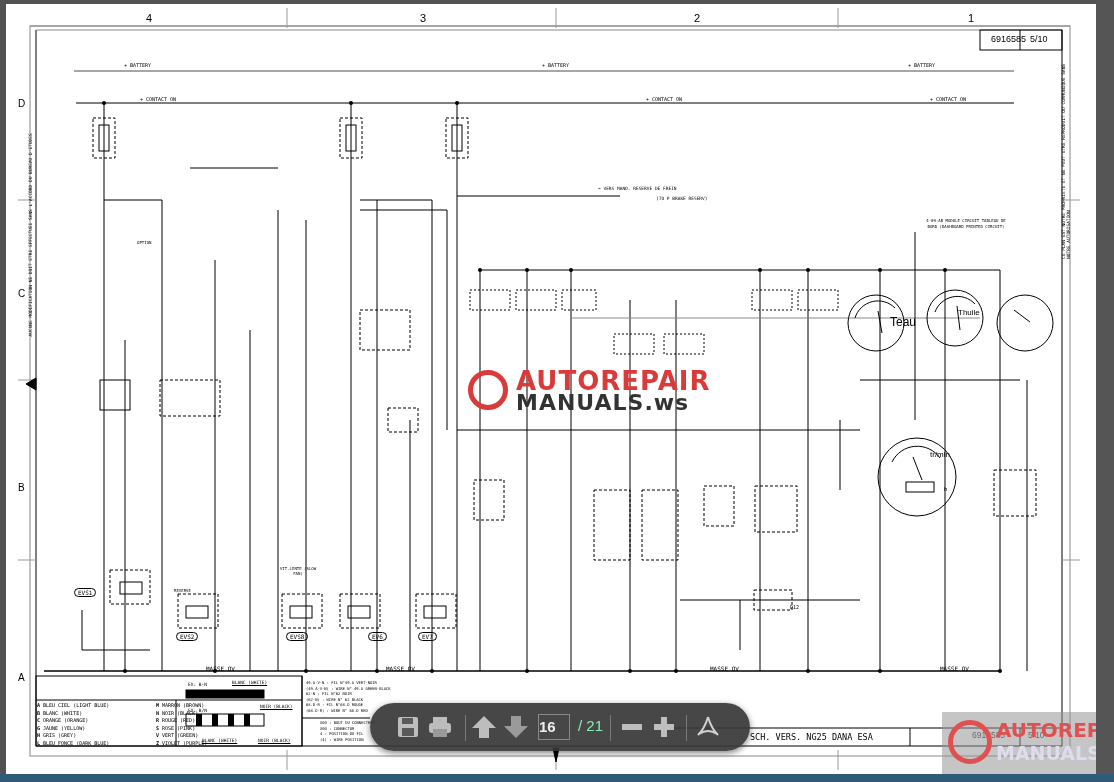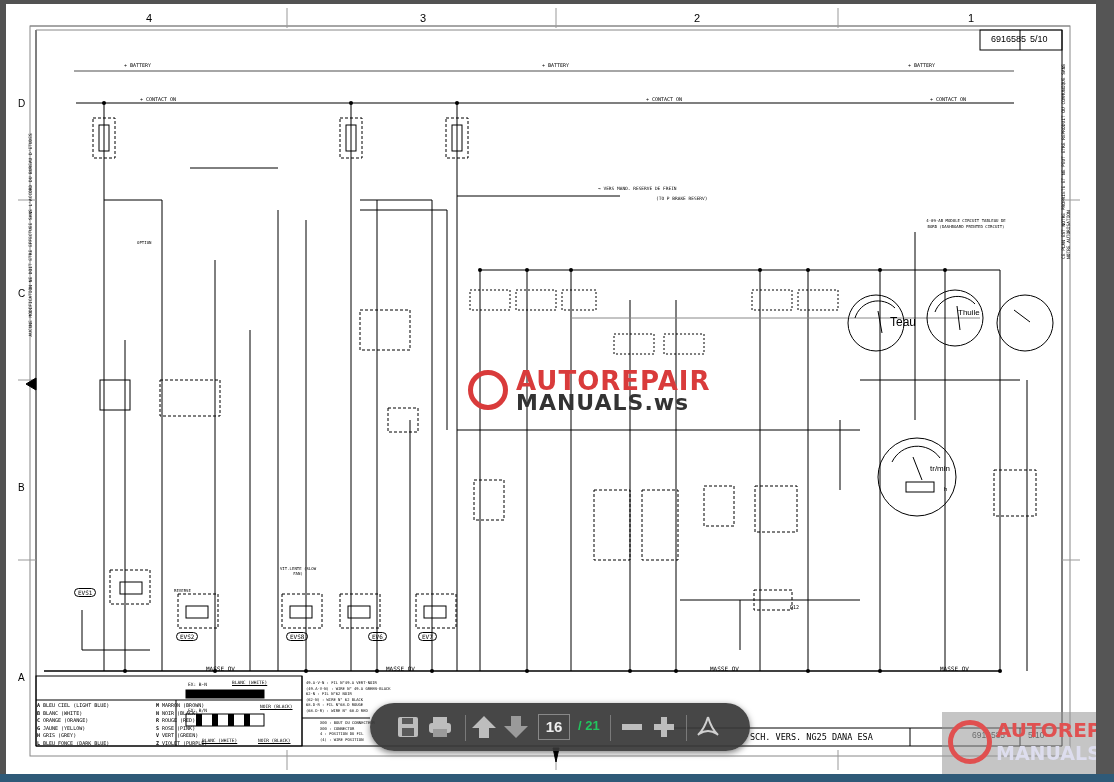--- a/index.html
+++ b/index.html
@@ -10,22 +10,22 @@
   .rightbar{position:absolute;right:0;top:0;width:18px;height:782px;background:#555;}
   svg{position:absolute;left:0;top:0;}
   .wm{position:absolute;left:300px;top:372px;font-family:"Liberation Sans",sans-serif;font-weight:bold;font-size:34px;color:rgba(220,70,70,0.35);letter-spacing:1px;}
   .wm-logo{position:absolute;left:460px;top:366px;width:300px;height:50px;}
   .wm-logo .brand1{position:absolute;left:56px;top:0;font-family:"DejaVu Sans",sans-serif;font-weight:bold;font-size:26px;color:#d93b3b;letter-spacing:1px;}
   .wm-logo .brand2{position:absolute;left:56px;top:24px;font-family:"DejaVu Sans",sans-serif;font-weight:bold;font-size:22px;color:#333;letter-spacing:1px;}
   .wm-logo .circ{position:absolute;left:8px;top:4px;width:40px;height:40px;border-radius:50%;border:5px solid #d93b3b;box-sizing:border-box;}
   .toolbar{position:absolute;left:370px;top:703px;width:380px;height:48px;border-radius:24px;background:rgba(55,55,55,0.92);box-shadow:0 2px 6px rgba(0,0,0,0.5);}
   .tb-btn{position:absolute;top:8px;width:32px;height:32px;display:flex;align-items:center;justify-content:center;color:#cfcfcf;}
   .tb-sep{position:absolute;top:12px;width:1px;height:26px;background:#7a7a7a;}
-  .page-input{position:absolute;left:168px;top:11px;width:30px;height:24px;border:1px solid #888;color:#eee;font-size:15px;font-weight:bold;text-align:center;line-height:24px;background:transparent;}
-  .page-total{position:absolute;left:208px;top:11px;color:#22c55e;font-size:13px;font-weight:bold;line-height:24px;}
+  .page-input{position:absolute;left:168px;top:11px;width:30px;height:24px;border:1px solid #888;color:#eee;font-size:15px;font-weight:bold;line-height:24px;background:transparent;}
+  .page-total{position:absolute;left:208px;top:11px;color:#86efac;font-size:15px;font-weight:normal;line-height:24px;}
   .corner-logo{position:absolute;right:0;bottom:8px;width:172px;height:62px;background:rgba(150,150,150,0.55);}
   .corner-logo .c1{position:absolute;left:54px;top:6px;font-family:"DejaVu Sans",sans-serif;font-weight:bold;font-size:20px;color:#e05050;}
   .corner-logo .c2{position:absolute;left:54px;top:30px;font-family:"DejaVu Sans",sans-serif;font-weight:bold;font-size:19px;color:#dde;}
   .corner-logo .ring{position:absolute;left:6px;top:8px;width:44px;height:44px;border-radius:50%;border:5px solid #e05050;box-sizing:border-box;}
 </style>
 </head>
 <body>
 
 <div class="viewer">
   <div class="page">
@@ -230,21 +230,21 @@
     <div style="position:absolute;left:200px;top:661px;font-family:'DejaVu Sans Mono',monospace;font-size:6px;">MASSE OV</div>
     <div style="position:absolute;left:380px;top:661px;font-family:'DejaVu Sans Mono',monospace;font-size:6px;">MASSE OV</div>
     <div style="position:absolute;left:704px;top:661px;font-family:'DejaVu Sans Mono',monospace;font-size:6px;">MASSE OV</div>
     <div style="position:absolute;left:934px;top:661px;font-family:'DejaVu Sans Mono',monospace;font-size:6px;">MASSE OV</div>
 
     <div style="position:absolute;left:592px;top:182px;font-family:'DejaVu Sans Mono',monospace;font-size:4.5px;">→ VERS MANO. RESERVE DE FREIN</div>
     <div style="position:absolute;left:650px;top:192px;font-family:'DejaVu Sans Mono',monospace;font-size:4.5px;">(TO P BRAKE RESERV)</div>
     <div style="position:absolute;left:920px;top:214px;width:80px;font-family:'DejaVu Sans Mono',monospace;font-size:4px;text-align:center;line-height:6px;">4-09-AB MODULE CIRCUIT TABLEAU DE BORD (DASHBOARD PRINTED CIRCUIT)</div>
     <div style="position:absolute;left:884px;top:311px;font-size:12px;">Teau</div>
     <div style="position:absolute;left:952px;top:304px;font-size:8px;">Thuile</div>
-    <div style="position:absolute;left:924px;top:460px;font-size:8px;">tr/min</div>
+    <div style="position:absolute;left:924px;top:446px;font-size:8px;">tr/min</div>
     <div style="position:absolute;left:938px;top:482px;font-size:6px;">h</div>
     <div style="position:absolute;left:131px;top:236px;font-family:'DejaVu Sans Mono',monospace;font-size:4px;">OPTION</div>
     <div style="position:absolute;left:168px;top:584px;font-family:'DejaVu Sans Mono',monospace;font-size:4px;">REVERSE</div>
     <div style="position:absolute;left:784px;top:600px;font-family:'DejaVu Sans Mono',monospace;font-size:5px;">D12</div>
     <div style="position:absolute;left:68px;top:584px;font-family:'DejaVu Sans Mono',monospace;font-size:6px;border:1px solid #000;border-radius:6px;padding:0 3px;">EVS1</div>
     <div style="position:absolute;left:170px;top:628px;font-family:'DejaVu Sans Mono',monospace;font-size:6px;border:1px solid #000;border-radius:6px;padding:0 3px;">EVS2</div>
     <div style="position:absolute;left:280px;top:628px;font-family:'DejaVu Sans Mono',monospace;font-size:6px;border:1px solid #000;border-radius:6px;padding:0 3px;">EVS8</div>
     <div style="position:absolute;left:362px;top:628px;font-family:'DejaVu Sans Mono',monospace;font-size:6px;border:1px solid #000;border-radius:6px;padding:0 3px;">EV6</div>
     <div style="position:absolute;left:412px;top:628px;font-family:'DejaVu Sans Mono',monospace;font-size:6px;border:1px solid #000;border-radius:6px;padding:0 3px;">EV7</div>
     <div style="position:absolute;left:272px;top:562px;width:40px;font-family:'DejaVu Sans Mono',monospace;font-size:4px;text-align:center;">VIT.LENTE (SLOW FAN)</div>

